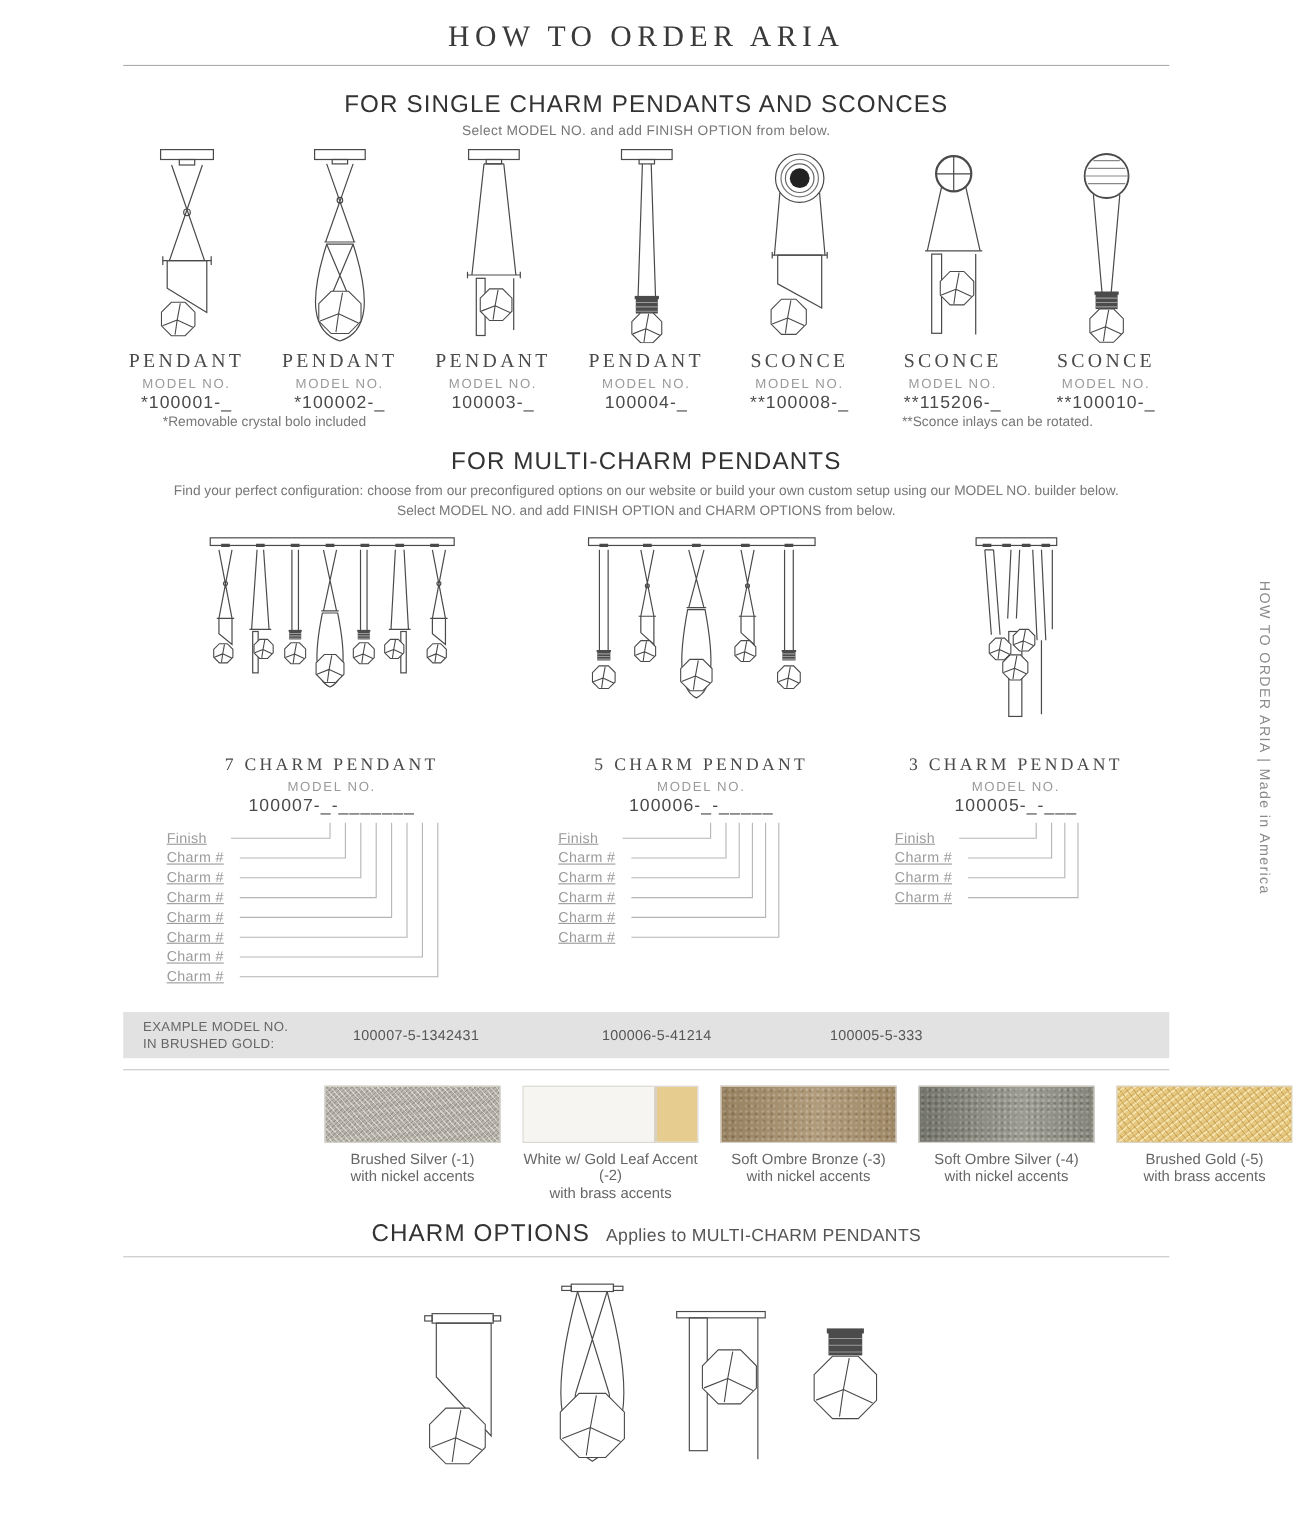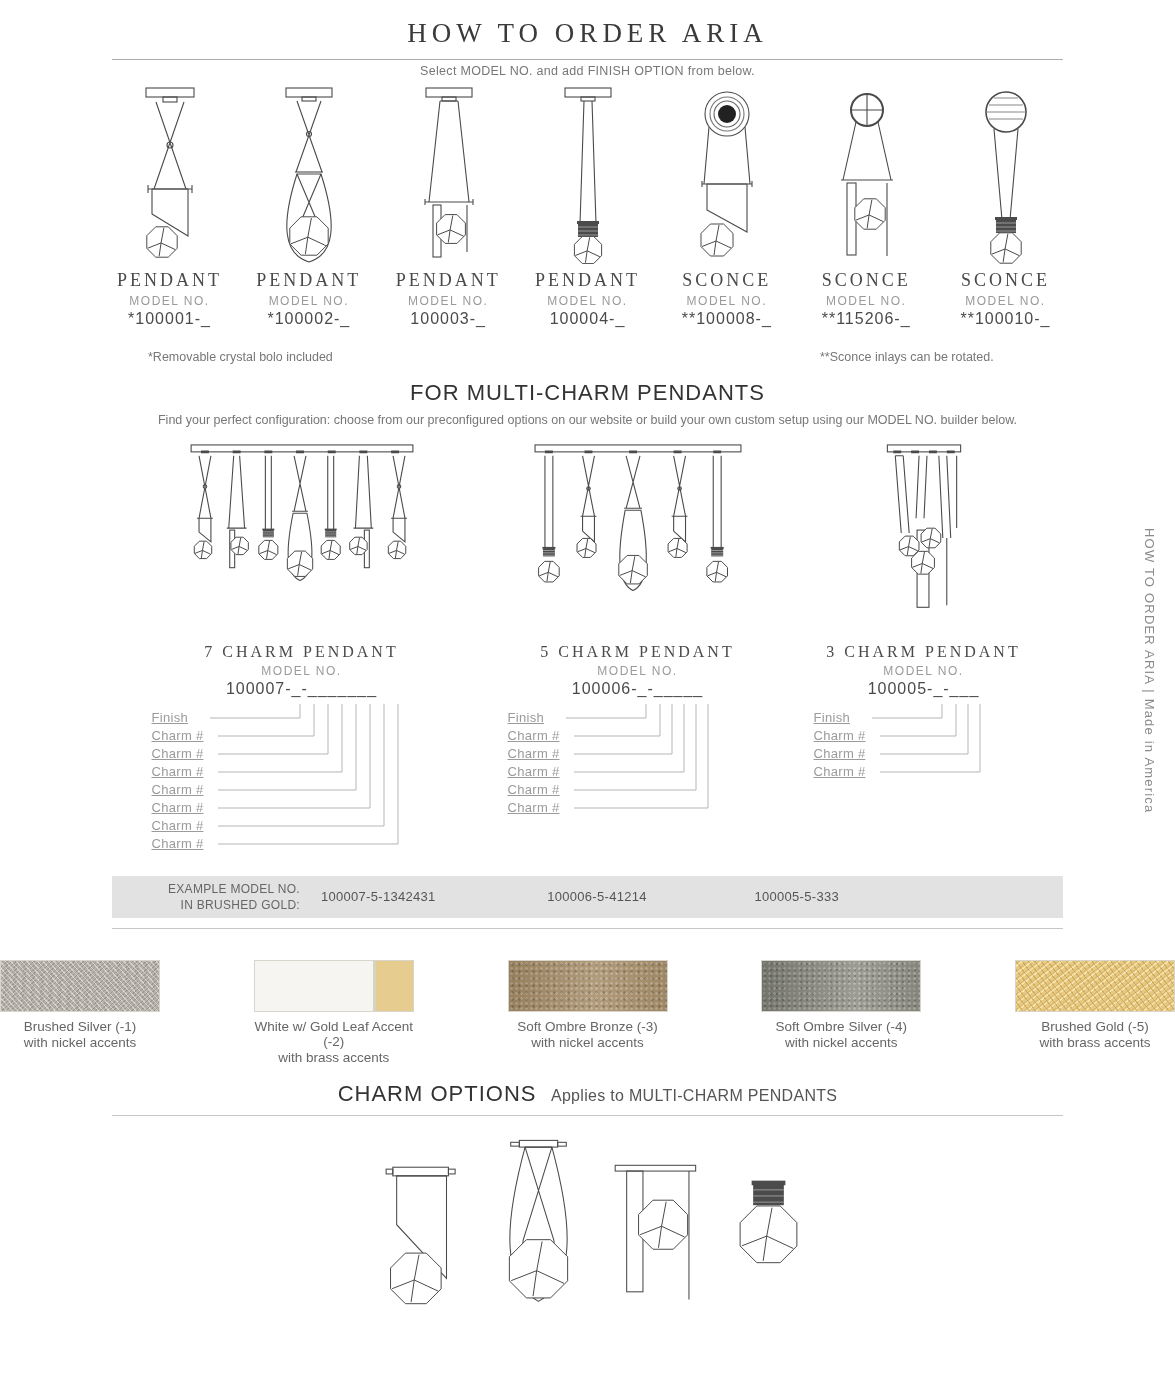--- a/index.html
+++ b/index.html
@@ -24,45 +24,45 @@
   .subnote { text-align:center; font-size:12.5px; color:#777; margin-top:4px; letter-spacing:.3px; }
 
   
   .products-row { display:flex; justify-content:space-between; margin:6px 100px 0 100px; }
   .product { width:139px; text-align:center; }
   .drawing svg { display:block; margin:0 auto; }
   .ptype { font-family:"Liberation Serif", serif; font-size:18px; letter-spacing:3px; color:#4a4a4a; margin-top:6px; }
   .mlabel { font-size:12px; letter-spacing:1.5px; color:#9a9a9a; margin-top:3px; }
   .mno { font-size:16px; letter-spacing:1px; color:#4a4a4a; margin-top:2px; }
 
-  .footnotes-row { position:relative; height:20px; margin-top:22px; font-size:12.5px; color:#777; }
+  .footnotes-row { position:relative; height:20px; margin-top:0; font-size:12.5px; color:#777; }
   .fn-left { position:absolute; left:148px; }
   .fn-right { position:absolute; left:820px; }
 
   
   .multi-desc { text-align:center; font-size:12.5px; color:#777; margin-top:5px; line-height:1.45; }
   .multi-row { display:flex; justify-content:center; gap:36px; margin-top:10px; align-items:flex-start; }
   .mcol { text-align:center; }
   .mcol .ptype { font-size:16px; }
   .builder { position:relative; margin:4px auto 0 auto; text-align:left; }
   .b-row { position:absolute; left:0; font-size:13px; color:#9b9b9b; letter-spacing:.3px;text-decoration:underline; }
   .builder svg { position:absolute; left:0; top:0; }
 
   
   .example-bar {
     position:relative; margin:14px 112px 0 112px; height:42px; background:#e2e2e2;
   }
-  .ex-label { position:absolute; left:28px; top:6px; width:160px; text-align:right;
+  .ex-label { position:absolute; left:18px; top:6px; width:160px; text-align:left;
     font-size:12px; color:#666; line-height:1.3; letter-spacing:.3px; }
   .ex-code { position:absolute; top:13px; font-size:13px; color:#555; letter-spacing:.3px; transform:translateX(-50%); }
   .ex-code.c0 { left:28%; } .ex-code.c1 { left:51%; } .ex-code.c2 { left:72%; }
 
   
   .finish-head { margin-top:18px; }
-  .finish-row { display:flex; justify-content:space-between; gap:44px; margin-top:31px; }
+  .finish-row { display:flex; justify-content:flex-end; gap:20px; margin-top:14px; }
   .finish { width:160px; text-align:center; }
   .swatch { width:160px; height:52px; border:1px solid #d8d5cd; }
   .f-name { font-size:13.5px; color:#666; margin-top:7px; }
   .f-accent { font-size:13.5px; color:#666; margin-top:1px; }
 
   .sw-0 { background-color:#b7b3aa;
     background-image:repeating-linear-gradient(48deg, rgba(255,255,255,.45) 0 1px, transparent 1px 4px),
                      repeating-linear-gradient(-42deg, rgba(96,92,82,.30) 0 1px, transparent 1px 3px); }
   .sw-1 { background:linear-gradient(90deg,#f6f5f2 0 75%, #d8d2c2 75% 76.5%, #e7cc8f 76.5% 100%); }
   .sw-2 { background-color:#a8906c;
@@ -111,20 +111,21 @@
     </g>
   </defs>
 </svg>
 
 <div class="page">
 
   <h1 class="page-title">HOW TO ORDER ARIA</h1>
   <div class="rule"></div>
 
   <section>
+    <h2 class="sec-head">FOR SINGLE CHARM PENDANTS AND SCONCES</h2>
     <div class="subnote">Select MODEL NO. and add FINISH OPTION from below.</div>
 
     <div class="products-row">
 
       <div class="product">
         <div class="drawing">
           <svg width="140" height="180" viewBox="0 0 140 180">
             <g class="lineart">
               <rect x="46" y="4" width="48" height="9"></rect>
                 <rect x="63" y="13" width="14" height="5"></rect>
@@ -257,20 +258,21 @@
     <div class="footnotes-row">
       <span class="fn-left">*Removable crystal bolo included</span>
       <span class="fn-right">**Sconce inlays can be rotated.</span>
     </div>
   </section>
 
   <section>
     <h2 class="sec-head" style="margin-top:10px">FOR MULTI-CHARM PENDANTS</h2>
     <div class="multi-desc">
       <div>Find your perfect configuration: choose from our preconfigured options on our website or build your own custom setup using our MODEL NO. builder below.</div>
+      <div>Select MODEL NO. and add FINISH OPTION and CHARM OPTIONS from below.</div>
     </div>
 
     <div class="multi-row">
 
       <div class="mcol" style="width:330px">
         <div class="drawing">
           <svg width="240" height="198" viewBox="0 0 240 200">
             <g class="lineart">
               <rect x="8" y="6" width="224" height="7"></rect>
               <path d="M18,13 h8 M50,13 h8 M82,13 h8 M114,13 h8 M146,13 h8 M178,13 h8 M210,13 h8" stroke-width="3"></path>

